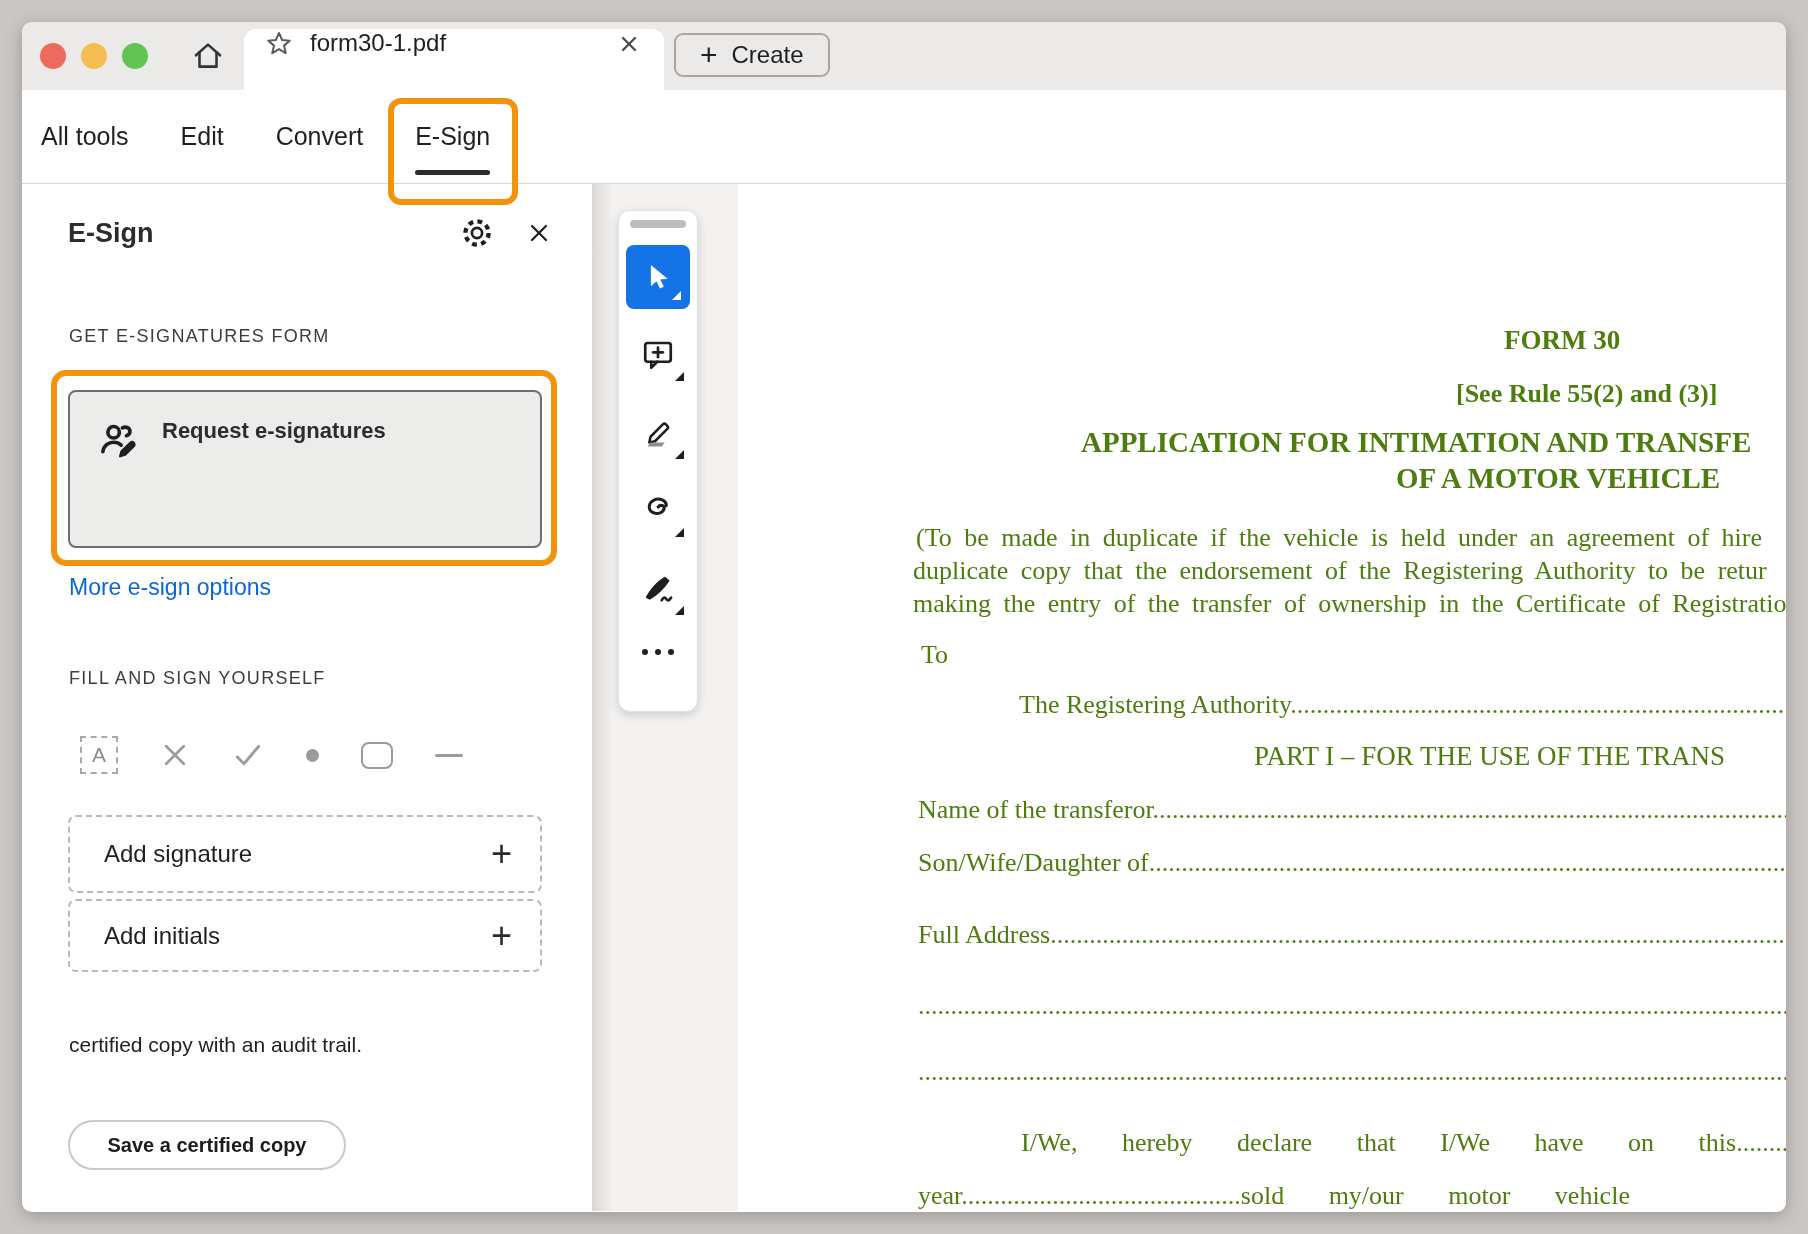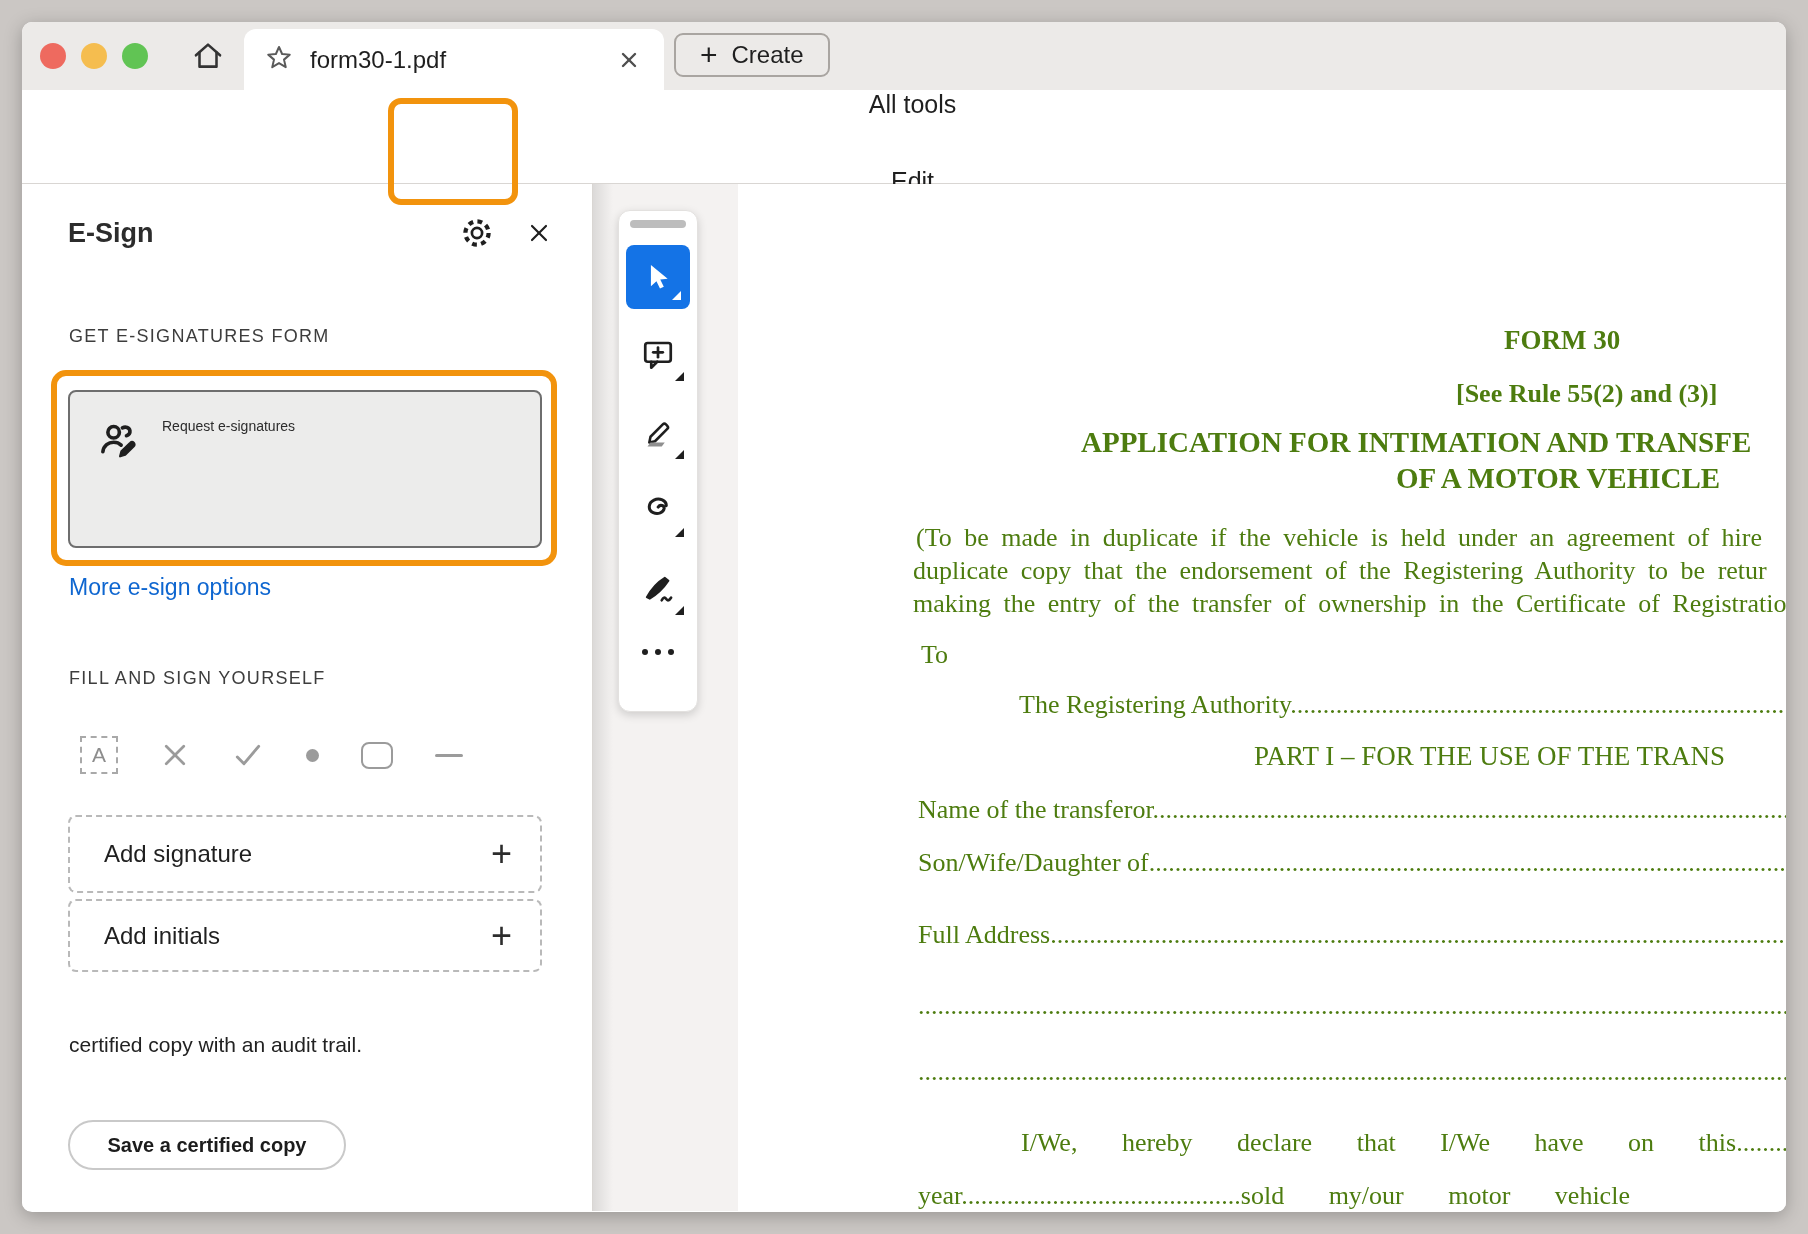--- a/index.html
+++ b/index.html
@@ -8,30 +8,30 @@
           font-family:"Liberation Sans","DejaVu Sans",sans-serif;color:#2c2c2c;}
   .window{position:absolute;left:22px;top:22px;width:1764px;height:1190px;background:#fff;
           border-radius:10px;overflow:hidden;box-shadow:0 4px 18px rgba(0,0,0,.25);}
 
   
   .tabbar{position:relative;height:68px;background:#eceae8;display:flex;align-items:center;}
   .lights{display:flex;gap:15px;margin-left:18px;}
   .light{width:26px;height:26px;border-radius:50%;}
   .homebtn{margin-left:38px;width:44px;height:44px;display:flex;align-items:center;justify-content:center;}
   .tab{position:absolute;left:222px;top:7px;width:420px;height:61px;background:#fff;
-       border-radius:12px 12px 0 0;display:flex;align-items:center;padding:0 20px;}
+       border-radius:12px 12px 0 0;display:flex;padding:0 20px;}
   .tab .title{font-size:24px;margin-left:16px;color:#1f1f1f;}
   .tabclose{margin-left:auto;width:30px;height:30px;display:flex;align-items:center;justify-content:center;}
   .createbtn{position:absolute;left:652px;top:11px;height:44px;padding:0 24px;border:2px solid #a9a5a1;
        border-radius:9px;display:flex;align-items:center;gap:14px;font-size:24px;color:#1f1f1f;}
   .createbtn .plus{font-size:30px;font-weight:300;line-height:1;}
 
   
   .menubar{position:relative;height:94px;background:#fff;border-bottom:1px solid #d9d6d3;
-           display:flex;align-items:center;padding-left:17px;gap:48px;font-size:25px;color:#1f1f1f;flex-direction:column;}
+           display:flex;align-items:center;padding-left:17px;gap:48px;font-size:25px;color:#1f1f1f;}
   .mitem{position:relative;height:100%;display:flex;align-items:center;padding:0 2px;}
   .mitem.active::after{content:"";position:absolute;left:2px;right:2px;bottom:8px;height:5px;
            background:#2c2c2c;border-radius:3px;}
   .anno-tab{position:absolute;left:366px;top:76px;width:130px;height:107px;border:6px solid #f2930d;
            border-radius:13px;pointer-events:none;z-index:6;}
 
   
   .content{position:relative;height:1027px;display:flex;}
   .panel{position:relative;width:570px;background:#fff;flex:none;}
   .vdiv{width:1px;background:#d9d6d3;flex:none;}
@@ -46,21 +46,21 @@
   .gearbtn{margin-left:auto;}
   .closebtn{margin-left:24px;}
   .seclabel{position:absolute;left:47px;font-size:18px;letter-spacing:1.3px;color:#3d3d3d;}
   .sec1{top:142px;}
   .sec2{top:484px;}
   .anno-card{position:absolute;left:29px;top:186px;width:506px;height:196px;border:6px solid #f2930d;
       border-radius:15px;pointer-events:none;z-index:5;}
   .reqcard{position:absolute;left:46px;top:206px;width:474px;height:158px;background:#ececeb;
       border:2px solid #6e6e6e;border-radius:8px;padding:26px 22px 0 26px;display:flex;align-items:flex-start;}
   .reqcard .ic{flex:none;margin-right:20px;margin-top:2px;}
-  .reqtitle{font-size:14px;font-weight:400;margin-bottom:22px;}
+  .reqtitle{font-size:22px;font-weight:700;margin-bottom:22px;}
   .reqdesc{font-size:20px;line-height:1.55;color:#242424;}
   .morelink{position:absolute;left:47px;top:390px;font-size:23px;color:#0e66d0;}
   .fillicons{position:absolute;left:58px;top:548px;height:46px;display:flex;align-items:center;gap:42px;}
   .fi{display:flex;align-items:center;justify-content:center;color:#989898;}
   .abox{width:38px;height:38px;border:2px dashed #a9a9a9;display:flex;align-items:center;justify-content:center;
         font-size:21px;color:#8d8d8d;}
   .dot{width:13px;height:13px;border-radius:50%;background:#9b9b9b;}
   .sq{width:32px;height:27px;border:2px solid #9b9b9b;border-radius:8px;}
   .dash{width:28px;height:3px;background:#9b9b9b;border-radius:2px;}
   .addbtn{position:absolute;left:46px;width:474px;border:2px dashed #b9b9b9;border-radius:8px;

